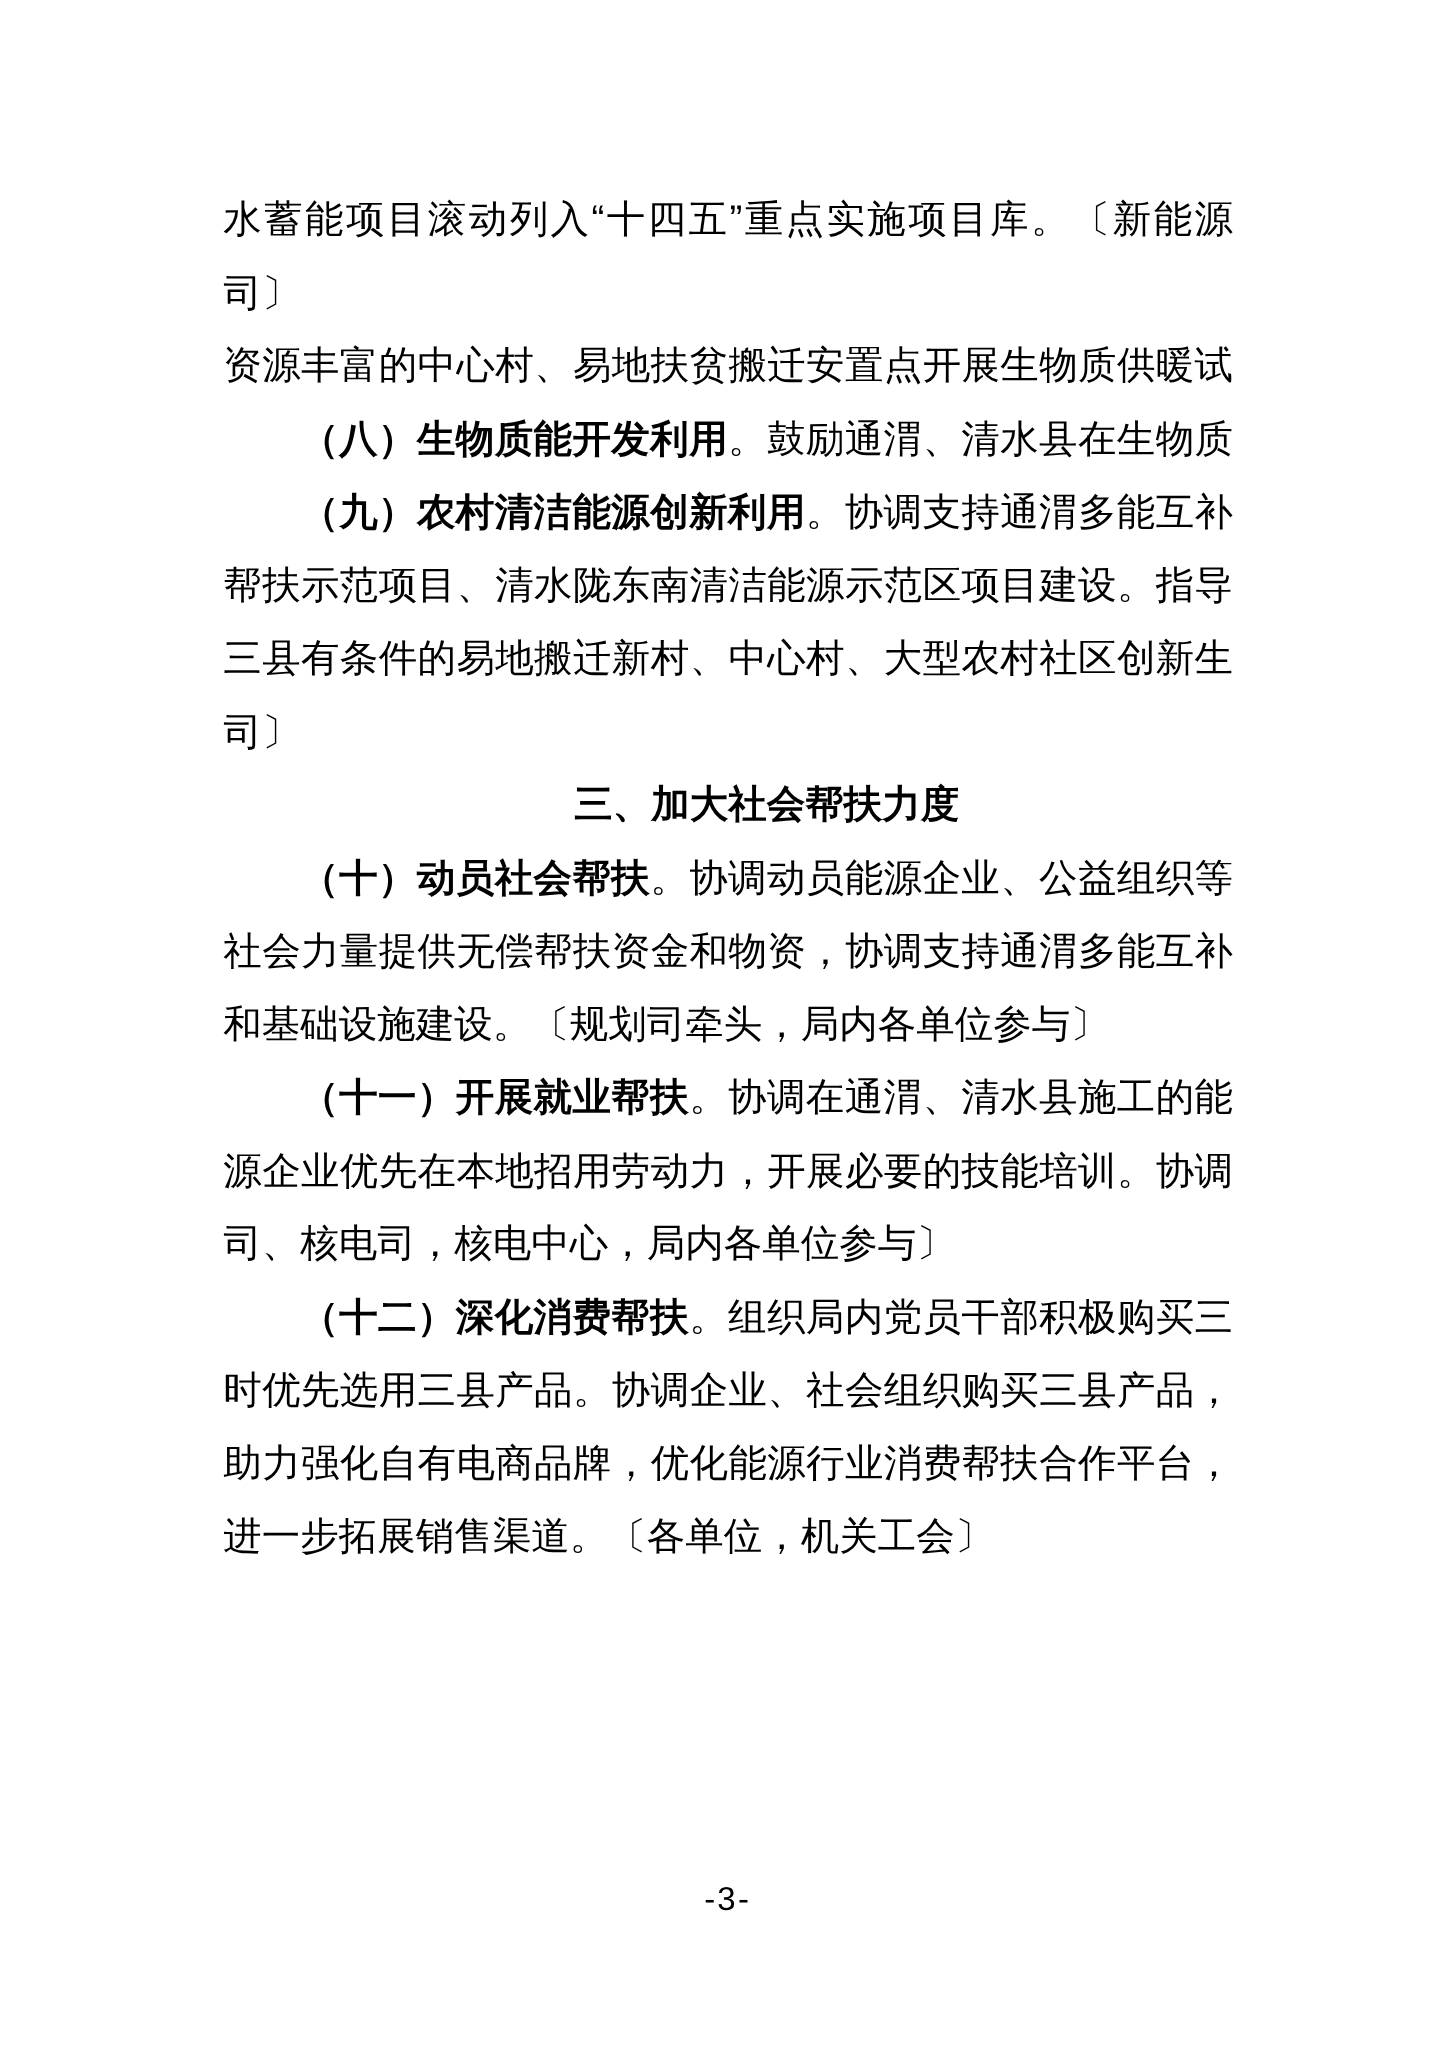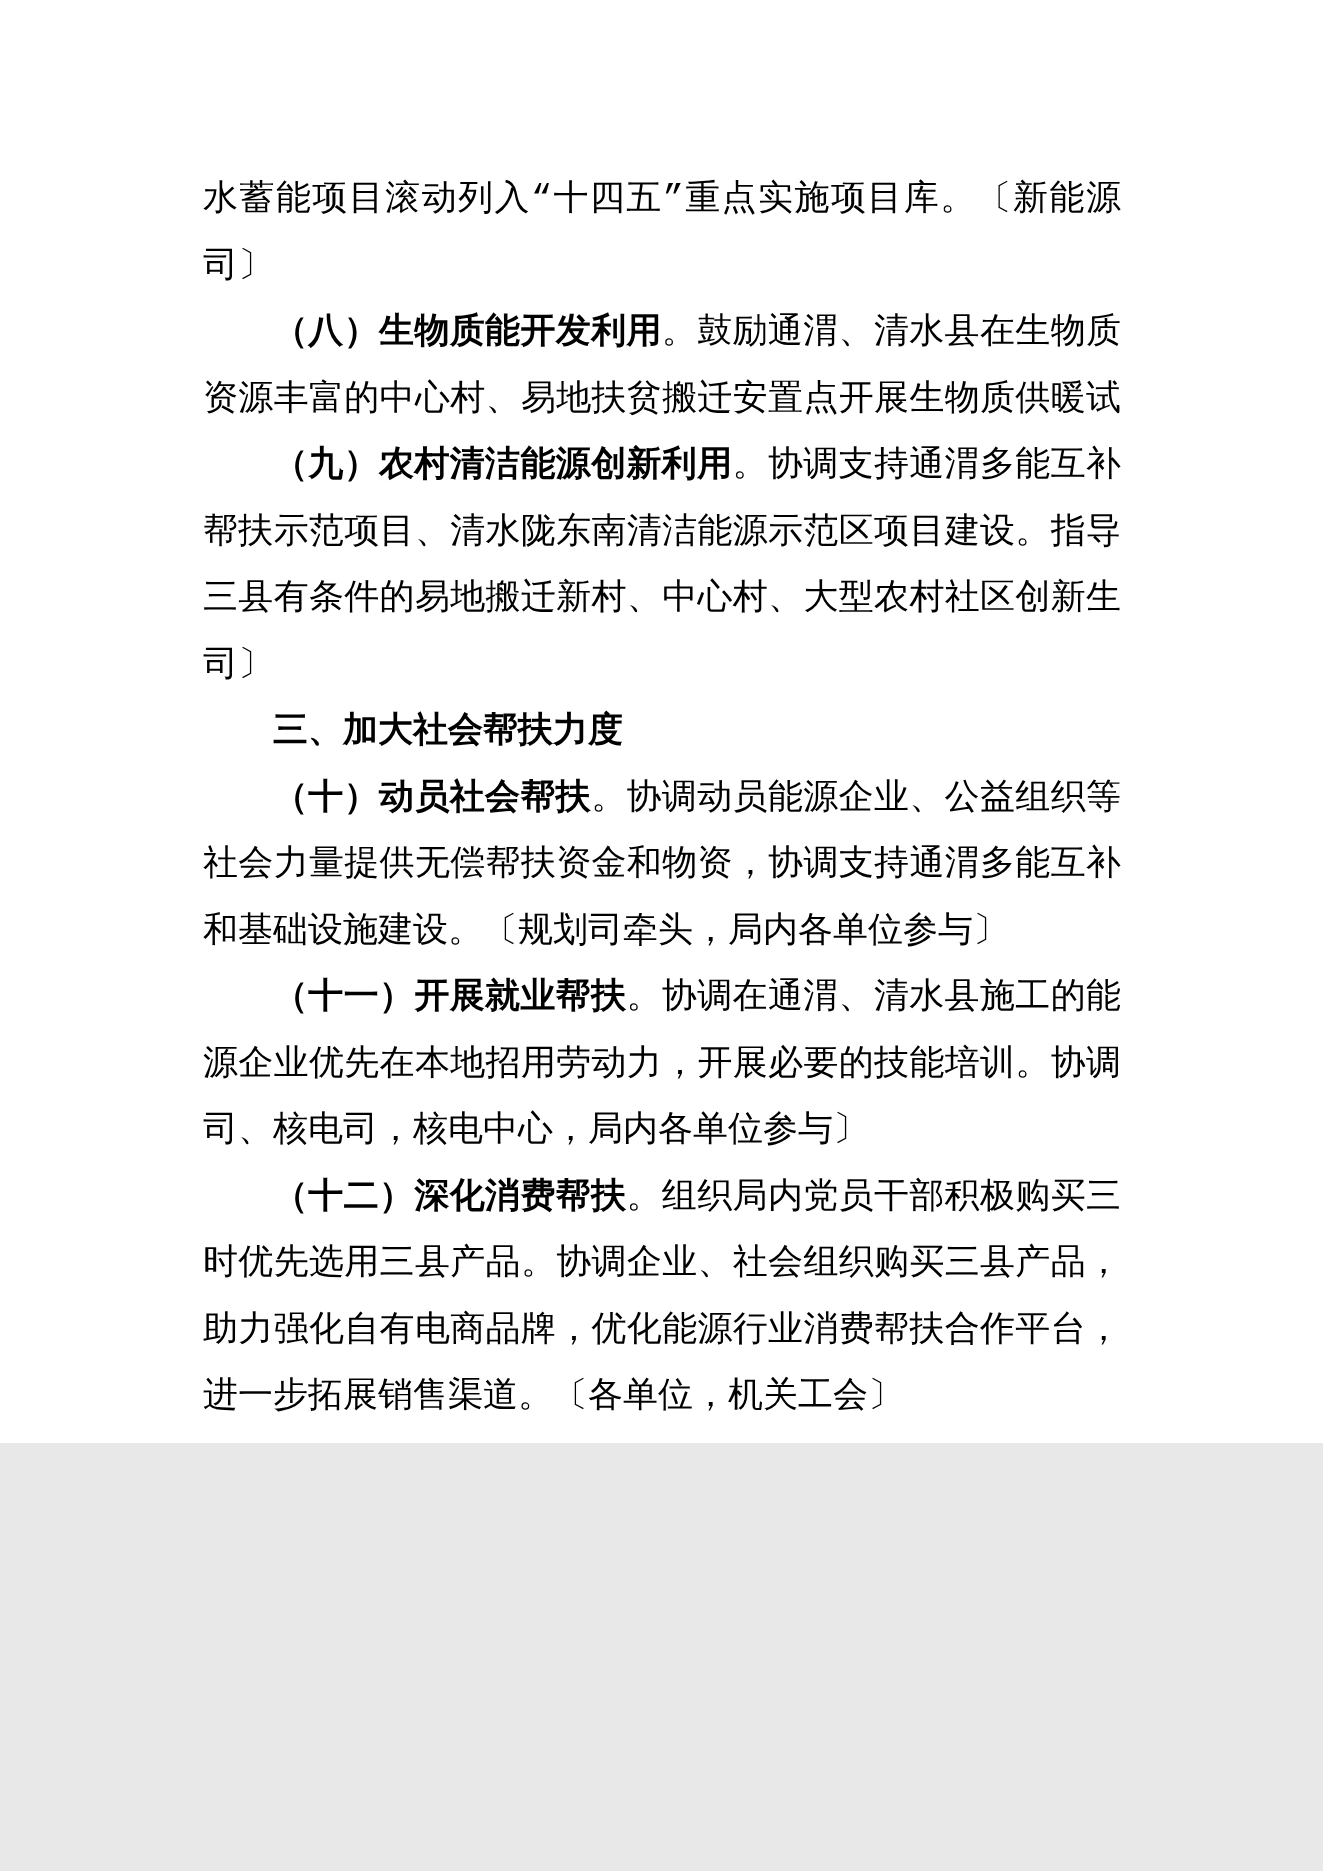--- a/index.html
+++ b/index.html
@@ -3,25 +3,25 @@
 <meta charset="utf-8">
 <style>
   html, body {
     margin: 0;
     padding: 0;
     background: #e8e8e8;
   }
   .page {
     position: relative;
     width: 1323px;
-    height: 1443px;
+    height: 1871px;
     margin: 0 auto;
     background: #ffffff;
     overflow: hidden;
-    font-family: Liberation Mono, monospace;
+    font-family: Liberation Sans, sans-serif;
     color: #000000;
   }
   .text-block {
     position: absolute;
     left: 203px;
     top: 167px;
     width: 918px;
   }
   .line {
     height: 66.5px;
@@ -31,20 +31,21 @@
     text-align: left;
     white-space: normal;
     overflow: hidden;
   }
   .line.justify {
     text-align: justify;
     text-align-last: justify;
   }
   .line.indent {
     text-indent: 2em;
+    text-align: center;
   }
   .bold {
     font-weight: 700;
   }
   .page-number {
     position: absolute;
     top: 1705px;
     left: 0;
     width: 100%;
     height: 44px;
@@ -54,22 +55,22 @@
     letter-spacing: 2px;
   }
 </style>
 </head>
 <body>
 
 <div class="page">
   <div class="text-block">
       <div class="line justify"><span>水蓄能项目滚动列入“十四五”重点实施项目库。〔新能源</span></div>
       <div class="line"><span>司〕</span></div>
+      <div class="line justify"><span>资源丰富的中心村、易地扶贫搬迁安置点开展生物质供暖试</span></div>
       <div class="line justify indent"><span class="bold">（八）生物质能开发利用</span><span>。鼓励通渭、清水县在生物质</span></div>
-      <div class="line justify"><span>资源丰富的中心村、易地扶贫搬迁安置点开展生物质供暖试</span></div>
       <div class="line justify indent"><span class="bold">（九）农村清洁能源创新利用</span><span>。协调支持通渭多能互补</span></div>
       <div class="line justify"><span>帮扶示范项目、清水陇东南清洁能源示范区项目建设。指导</span></div>
       <div class="line justify"><span>三县有条件的易地搬迁新村、中心村、大型农村社区创新生</span></div>
       <div class="line"><span>司〕</span></div>
       <div class="line indent"><span class="bold">三、加大社会帮扶力度</span></div>
       <div class="line justify indent"><span class="bold">（十）动员社会帮扶</span><span>。协调动员能源企业、公益组织等</span></div>
       <div class="line justify"><span>社会力量提供无偿帮扶资金和物资，协调支持通渭多能互补</span></div>
       <div class="line"><span>和基础设施建设。〔规划司牵头，局内各单位参与〕</span></div>
       <div class="line justify indent"><span class="bold">（十一）开展就业帮扶</span><span>。协调在通渭、清水县施工的能</span></div>
       <div class="line justify"><span>源企业优先在本地招用劳动力，开展必要的技能培训。协调</span></div>

